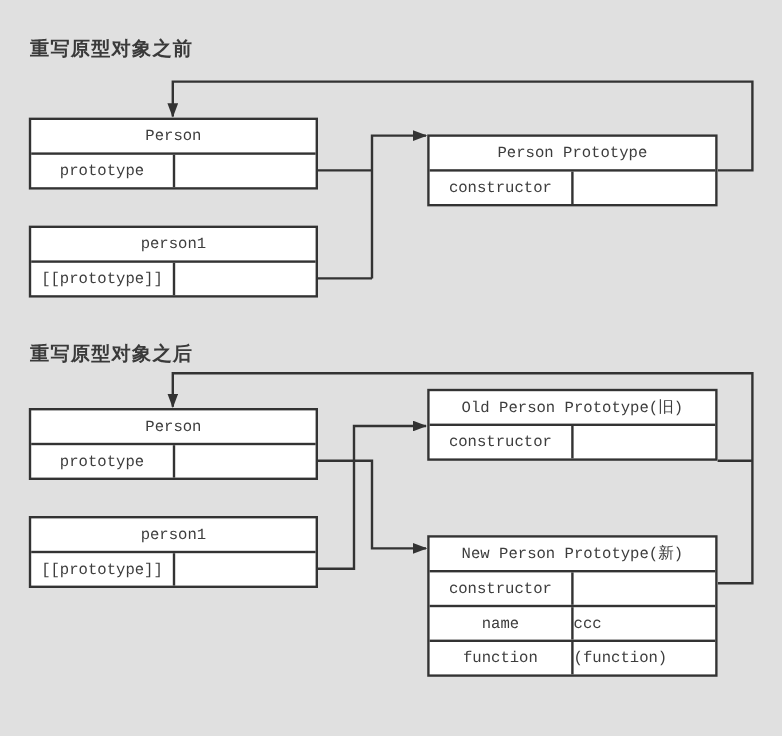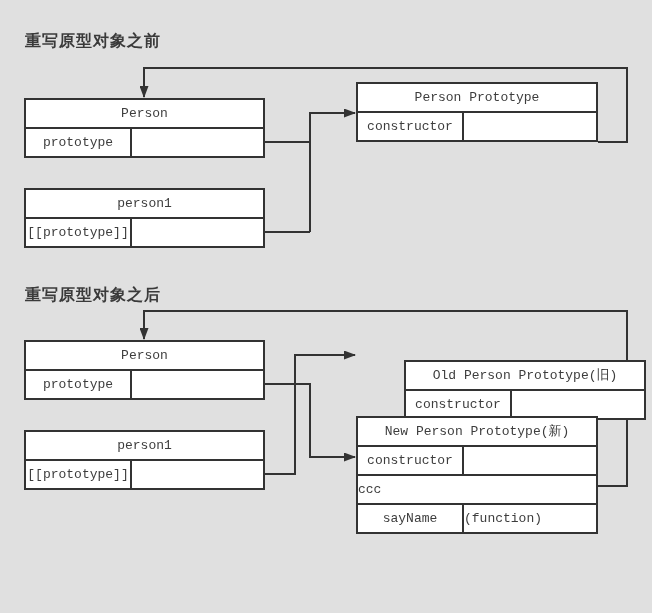--- a/index.html
+++ b/index.html
@@ -22,30 +22,30 @@
   .t2{left:25px; top:285px;}
   .wires{position:absolute; left:0; top:0; width:652px; height:613px;}
   .wires path{stroke:var(--line); stroke-width:2; fill:none;}
   .obj-box{
     position:absolute; box-sizing:border-box;
     background:var(--box-fill); border:2px solid var(--line);
     color:var(--text); font-size:13px;
   }
   .box-title{height:27px; line-height:27px; text-align:center; overflow:hidden; white-space:nowrap;}
   .box-row{display:flex; height:27px; line-height:27px; border-top:2px solid var(--line);}
-  .row-label{width:106px; box-sizing:border-box; border-right:2px solid var(--line); text-align:center; overflow:hidden; white-space:nowrap;}
+  .row-label{width:120px; box-sizing:border-box; border-right:2px solid var(--line); text-align:center; overflow:hidden; white-space:nowrap;}
   .row-value{flex:1; text-align:left; overflow:hidden; white-space:nowrap;}
   
   .b-s1-person{left:24px; top:98px; width:241px;}
-  .b-s1-proto{left:356px; top:82px; width:242px;}
+  .b-s1-proto{left:356px; top:112px; width:242px;}
   .b-s1-person1{left:24px; top:188px; width:241px;}
   .b-s2-person{left:24px; top:340px; width:241px;}
   .b-s2-person1{left:24px; top:430px; width:241px;}
-  .b-s2-old{left:356px; top:360px; width:242px;margin-left:48px;}
-  .b-s2-new{left:356px; top:416px; width:242px;}
+  .b-s2-old{left:356px; top:324px; width:242px;}
+  .b-s2-new{left:356px; top:446px; width:242px;}
 </style>
 </head>
 <body>
 
 <div class="canvas">
 
   <svg class="wires" viewBox="0 0 652 613">
     <defs>
       <marker id="arrow" markerWidth="12" markerHeight="9" refX="11" refY="4.5" orient="auto" markerUnits="userSpaceOnUse">
         <path d="M0,0 L12,4.5 L0,9 Z" style="fill:var(--line);stroke:none"></path>
@@ -114,21 +114,22 @@
     </div>
   </div>
 
   <div class="obj-box b-s2-new">
     <div class="box-title">New Person Prototype(新)</div>
     <div class="box-row">
       <div class="row-label">constructor</div>
       <div class="row-value"></div>
     </div>
     <div class="box-row">
+      <div class="row-label">name</div>
       <div class="row-value">ccc</div>
     </div>
     <div class="box-row">
-      <div class="row-label">sayName</div>
+      <div class="row-label">function</div>
       <div class="row-value">(function)</div>
     </div>
   </div>
 
 </div>
 
 </body></html>

